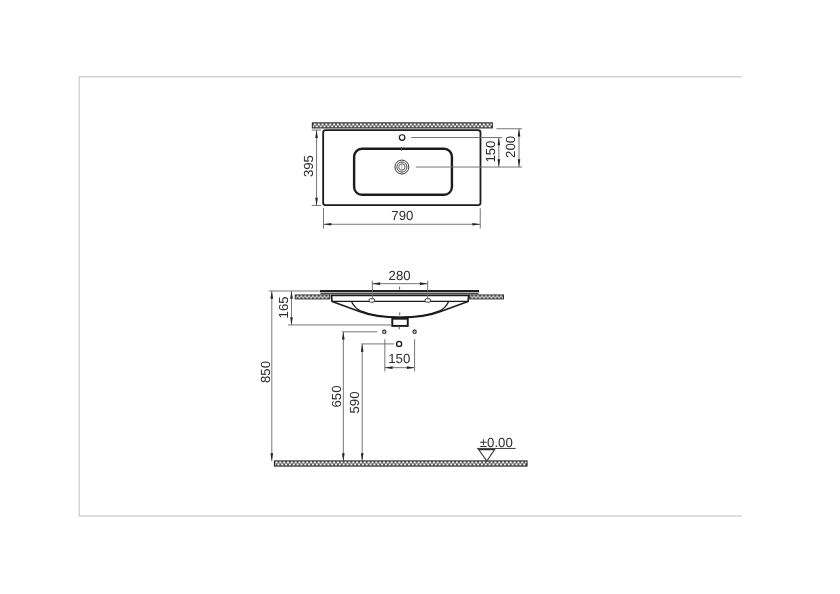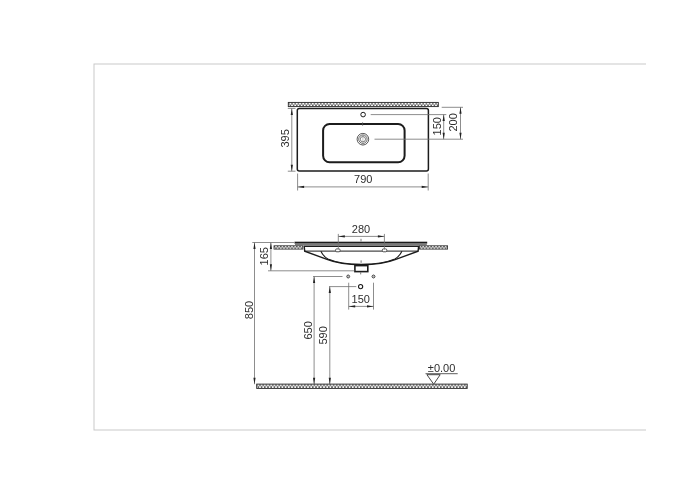--- a/index.html
+++ b/index.html
@@ -1,16 +1,16 @@
 <!DOCTYPE html>
 <html><head>
 <meta charset="utf-8">
 <style>
   html,body{margin:0;padding:0;background:#ffffff;}
-  .page{position:relative;width:618px;height:495px;background:#ffffff;overflow:hidden;margin-left:28px;}
+  .page{position:relative;width:618px;height:495px;background:#ffffff;overflow:hidden;}
   svg{position:absolute;left:0;top:0;}
   text{font-family:"Liberation Sans", sans-serif;fill:#2e2e2e;}
 </style>
 </head>
 <body>
 <div class="page">
 <svg width="700" height="495" viewBox="0 0 700 495" style="filter:grayscale(1)">
   <defs>
 
     <pattern id="hatch" width="3.2" height="4.4" patternUnits="userSpaceOnUse">

